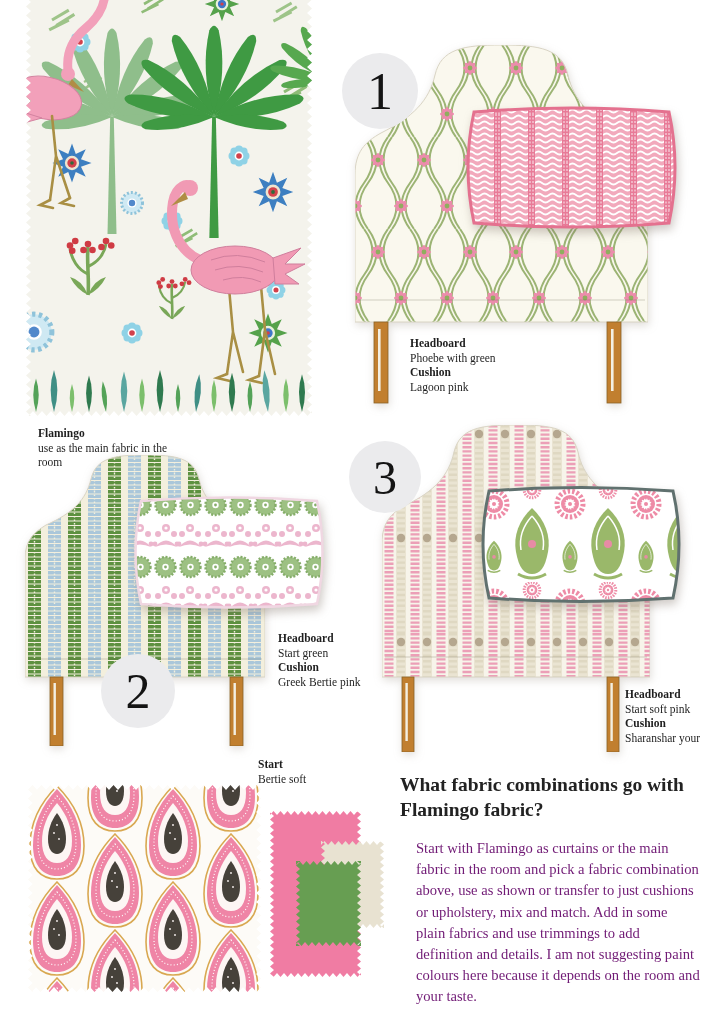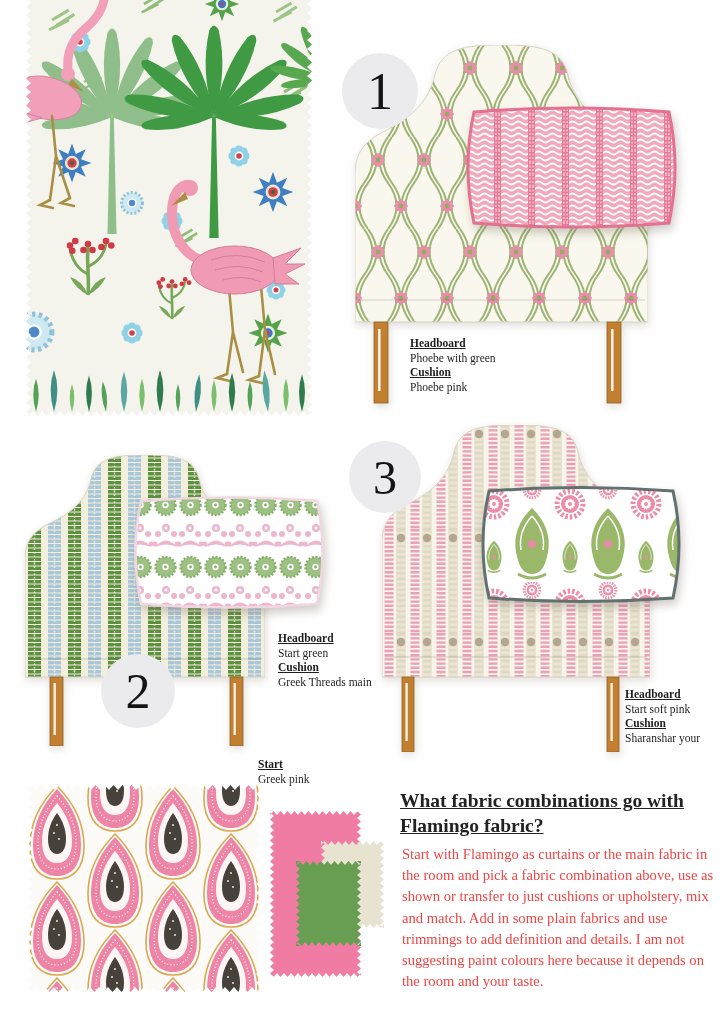--- a/index.html
+++ b/index.html
@@ -1,30 +1,30 @@
 <!DOCTYPE html>
 <html><head>
 <meta charset="utf-8">
 <style>
   html,body{margin:0;padding:0;background:#fff;}
   .page{position:relative;width:720px;height:1018px;background:#fff;overflow:hidden;
         font-family:"Liberation Serif",serif;color:#1e1e1e;}
   .abs{position:absolute;}
   .caption{font-size:11.5px;line-height:14.5px;}
-  .caption .b{font-weight:bold;text-decoration:underline;}
+  .caption .b{font-weight:bold;}
   .badge{position:absolute;background:#ebebed;border-radius:50%;
          display:flex;align-items:center;justify-content:center;
          font-family:"Liberation Serif",serif;color:#141414;z-index:5;}
   .badge.n1{font-size:52px;} .badge.n2{font-size:50px;} .badge.n3{font-size:48px;}
   .cushion{filter:drop-shadow(2px 5px 5px rgba(120,105,95,.35));z-index:3;}
   .board{filter:drop-shadow(1px 3px 4px rgba(130,120,105,.25));z-index:1;}
   .labels{position:absolute;z-index:4;}
   .article{position:absolute;z-index:4;}
-  .article h2{margin:16px 0 6px 0;font-size:19.5px;line-height:25px;font-weight:bold;color:#222;text-decoration:underline;}
-  .article p{margin:2px;font-size:14.6px;line-height:21.2px;color:#ef4444;}
+  .article h2{margin:0 0 6px 0;font-size:19.5px;line-height:25px;font-weight:bold;color:#222;}
+  .article p{margin:16px;font-size:14.6px;line-height:21.2px;color:#701a75;}
   .leg{stroke:#a98f44;stroke-width:2.6;fill:none;stroke-linecap:round;}
 </style>
 </head>
 <body>
 
 <div class="page">
 
 <svg width="0" height="0" style="position:absolute" aria-hidden="true">
 <defs>
 
@@ -277,20 +277,25 @@
       <use href="#blade" fill="#7cbf6c" transform="translate(188,426) scale(1.15)"></use>
       <use href="#blade" fill="#2f7a4f" transform="translate(206,426) scale(1.4)"></use>
       <use href="#blade" fill="#54a258" transform="translate(224,426) scale(1.1)"></use>
       <use href="#blade" fill="#5aa6a0" transform="translate(242,426) scale(1.5) rotate(-5)"></use>
       <use href="#blade" fill="#7cbf6c" transform="translate(260,426) scale(1.2)"></use>
       <use href="#blade" fill="#2f7a4f" transform="translate(276,426) scale(1.35)"></use>
     </g>
   </g>
 </svg>
 
+<div class="caption labels" style="left:38px;top:426px;width:140px">
+  <div class="b">Flamingo</div>
+  <div>use as the main fabric in the</div>
+  <div>room</div>
+</div>
 
 <svg class="abs board" style="left:355px;top:45px" width="293" height="360">
   <path d="M0,277 L0,130 C0,107 10,97 26,88 C58,72 74,56 80,30 C86,4 108,0 146.5,0 C185,0 207,4 213,30 C219,56 235,72 267,88 C283,97 293,107 293,130 L293,277 Z" fill="url(#patPhoebe)" stroke="#d9d4c4" stroke-width="1"></path>
   <line x1="3" y1="255" x2="290" y2="255" stroke="rgba(90,80,60,0.25)"></line>
   <g>
     <rect x="19" y="277" width="14" height="81" fill="#c17f2f" stroke="#8a6326" stroke-width="0.8"></rect>
     <rect x="23" y="284" width="2.6" height="62" fill="#f3efe2"></rect>
     <rect x="252" y="277" width="14" height="81" fill="#c17f2f" stroke="#8a6326" stroke-width="0.8"></rect>
     <rect x="256" y="284" width="2.6" height="62" fill="#f3efe2"></rect>
   </g>
@@ -298,21 +303,21 @@
 <svg class="abs cushion" style="left:460px;top:102px" width="223" height="131">
   <path d="M14,10 Q111,2 209,10 Q221,65 209,121 Q111,129 14,121 Q2,65 14,10 Z" fill="url(#patLagoon)" stroke="#e4718f" stroke-width="3"></path>
 </svg>
 <div class="badge n1" style="left:342px;top:53px;width:76px;height:76px">
   <span>1</span>
 </div>
 <div class="caption labels" style="left:410px;top:336px">
   <div class="b">Headboard</div>
   <div>Phoebe with green</div>
   <div class="b">Cushion</div>
-  <div>Phoebe pink</div>
+  <div>Lagoon pink</div>
 </div>
 
 <svg class="abs board" style="left:25px;top:455px" width="240" height="291">
   <path d="M0,222 L0,104 C0,86 8,78 21,70 C48,58 61,45 66,24 C71,3 89,0 120,0 C151,0 169,3 174,24 C179,45 192,58 219,70 C232,78 240,86 240,104 L240,222 Z" fill="url(#patTotty)" stroke="#d9d4c4" stroke-width="1"></path>
   <line x1="3" y1="204" x2="237" y2="204" stroke="rgba(90,80,60,0.25)"></line>
   <g>
     <rect x="25" y="222" width="13" height="69" fill="#c17f2f" stroke="#8a6326" stroke-width="0.8"></rect>
     <rect x="28.5" y="228" width="2.4" height="52" fill="#f3efe2"></rect>
     <rect x="205" y="222" width="13" height="69" fill="#c17f2f" stroke="#8a6326" stroke-width="0.8"></rect>
     <rect x="208.5" y="228" width="2.4" height="52" fill="#f3efe2"></rect>
@@ -321,21 +326,21 @@
 <svg class="abs cushion" style="left:128px;top:492px" width="202" height="121">
   <path d="M13,9 Q101,2 189,9 Q200,60 189,112 Q101,119 13,112 Q2,60 13,9 Z" fill="url(#patGreek)" stroke="#f0d7e2" stroke-width="2.5"></path>
 </svg>
 <div class="badge n2" style="left:101px;top:654px;width:74px;height:74px">
   <span>2</span>
 </div>
 <div class="caption labels" style="left:278px;top:631px">
   <div class="b">Headboard</div>
   <div>Start green</div>
   <div class="b">Cushion</div>
-  <div>Greek Threads main</div>
+  <div>Greek Bertie pink</div>
 </div>
 
 <svg class="abs board" style="left:382px;top:425px" width="268" height="327">
   <path d="M0,252 L0,118 C0,98 9,88 24,80 C53,66 67,50 72,27 C78,3 98,0 134,0 C170,0 190,3 196,27 C201,50 215,66 244,80 C259,88 268,98 268,118 L268,252 Z" fill="url(#patZara)" stroke="#d9d4c4" stroke-width="1"></path>
   <line x1="3" y1="232" x2="265" y2="232" stroke="rgba(90,80,60,0.25)"></line>
   <g>
     <rect x="20" y="252" width="12" height="75" fill="#c17f2f" stroke="#8a6326" stroke-width="0.8"></rect>
     <rect x="23.4" y="258" width="2.4" height="58" fill="#f3efe2"></rect>
     <rect x="225" y="252" width="12" height="75" fill="#c17f2f" stroke="#8a6326" stroke-width="0.8"></rect>
     <rect x="228.4" y="258" width="2.4" height="58" fill="#f3efe2"></rect>
@@ -349,21 +354,21 @@
 </div>
 <div class="caption labels" style="left:625px;top:687px">
   <div class="b">Headboard</div>
   <div>Start soft pink</div>
   <div class="b">Cushion</div>
   <div>Sharanshar your</div>
 </div>
 
 <div class="caption labels" style="left:258px;top:757px">
   <div class="b">Start</div>
-  <div>Greek pink</div>
+  <div>Bertie soft</div>
 </div>
 <svg class="abs" style="left:28px;top:785px;z-index:1" width="233" height="207">
   <defs>
         <clipPath id="clipBert">
           <polygon class="zzpts" points="0,5 4.5,0 9,5 13.5,0 18,5 22.5,0 27,5 31.5,0 36,5 40.5,0 45,5 49.5,0 54,5 58.5,0 63,5 67.5,0 72,5 76.5,0 81,5 85.5,0 90,5 94.5,0 99,5 103.5,0 108,5 112.5,0 117,5 121.5,0 126,5 130.5,0 135,5 139.5,0 144,5 148.5,0 153,5 157.5,0 162,5 166.5,0 171,5 175.5,0 180,5 184.5,0 189,5 193.5,0 198,5 202.5,0 207,5 211.5,0 216,5 220.5,0 225,5 229.5,0 228,0 233,4.5 228,9 233,13.5 228,18 233,22.5 228,27 233,31.5 228,36 233,40.5 228,45 233,49.5 228,54 233,58.5 228,63 233,67.5 228,72 233,76.5 228,81 233,85.5 228,90 233,94.5 228,99 233,103.5 228,108 233,112.5 228,117 233,121.5 228,126 233,130.5 228,135 233,139.5 228,144 233,148.5 228,153 233,157.5 228,162 233,166.5 228,171 233,175.5 228,180 233,184.5 228,189 233,193.5 228,198 233,202.5 233,202 228.5,207 224,202 219.5,207 215,202 210.5,207 206,202 201.5,207 197,202 192.5,207 188,202 183.5,207 179,202 174.5,207 170,202 165.5,207 161,202 156.5,207 152,202 147.5,207 143,202 138.5,207 134,202 129.5,207 125,202 120.5,207 116,202 111.5,207 107,202 102.5,207 98,202 93.5,207 89,202 84.5,207 80,202 75.5,207 71,202 66.5,207 62,202 57.5,207 53,202 48.5,207 44,202 39.5,207 35,202 30.5,207 26,202 21.5,207 17,202 12.5,207 8,202 3.5,207 5,207 0,202.5 5,198 0,193.5 5,189 0,184.5 5,180 0,175.5 5,171 0,166.5 5,162 0,157.5 5,153 0,148.5 5,144 0,139.5 5,135 0,130.5 5,126 0,121.5 5,117 0,112.5 5,108 0,103.5 5,99 0,94.5 5,90 0,85.5 5,81 0,76.5 5,72 0,67.5 5,63 0,58.5 5,54 0,49.5 5,45 0,40.5 5,36 0,31.5 5,27 0,22.5 5,18 0,13.5 5,9 0,4.5"></polygon>
         </clipPath>
       </defs>
   <polygon class="zzpts" fill="#fdfbf7" points="0,5 4.5,0 9,5 13.5,0 18,5 22.5,0 27,5 31.5,0 36,5 40.5,0 45,5 49.5,0 54,5 58.5,0 63,5 67.5,0 72,5 76.5,0 81,5 85.5,0 90,5 94.5,0 99,5 103.5,0 108,5 112.5,0 117,5 121.5,0 126,5 130.5,0 135,5 139.5,0 144,5 148.5,0 153,5 157.5,0 162,5 166.5,0 171,5 175.5,0 180,5 184.5,0 189,5 193.5,0 198,5 202.5,0 207,5 211.5,0 216,5 220.5,0 225,5 229.5,0 228,0 233,4.5 228,9 233,13.5 228,18 233,22.5 228,27 233,31.5 228,36 233,40.5 228,45 233,49.5 228,54 233,58.5 228,63 233,67.5 228,72 233,76.5 228,81 233,85.5 228,90 233,94.5 228,99 233,103.5 228,108 233,112.5 228,117 233,121.5 228,126 233,130.5 228,135 233,139.5 228,144 233,148.5 228,153 233,157.5 228,162 233,166.5 228,171 233,175.5 228,180 233,184.5 228,189 233,193.5 228,198 233,202.5 233,202 228.5,207 224,202 219.5,207 215,202 210.5,207 206,202 201.5,207 197,202 192.5,207 188,202 183.5,207 179,202 174.5,207 170,202 165.5,207 161,202 156.5,207 152,202 147.5,207 143,202 138.5,207 134,202 129.5,207 125,202 120.5,207 116,202 111.5,207 107,202 102.5,207 98,202 93.5,207 89,202 84.5,207 80,202 75.5,207 71,202 66.5,207 62,202 57.5,207 53,202 48.5,207 44,202 39.5,207 35,202 30.5,207 26,202 21.5,207 17,202 12.5,207 8,202 3.5,207 5,207 0,202.5 5,198 0,193.5 5,189 0,184.5 5,180 0,175.5 5,171 0,166.5 5,162 0,157.5 5,153 0,148.5 5,144 0,139.5 5,135 0,130.5 5,126 0,121.5 5,117 0,112.5 5,108 0,103.5 5,99 0,94.5 5,90 0,85.5 5,81 0,76.5 5,72 0,67.5 5,63 0,58.5 5,54 0,49.5 5,45 0,40.5 5,36 0,31.5 5,27 0,22.5 5,18 0,13.5 5,9 0,4.5"></polygon>
   <g clip-path="url(#clipBert)">
         <rect width="233" height="207" fill="url(#patBertie)"></rect>

